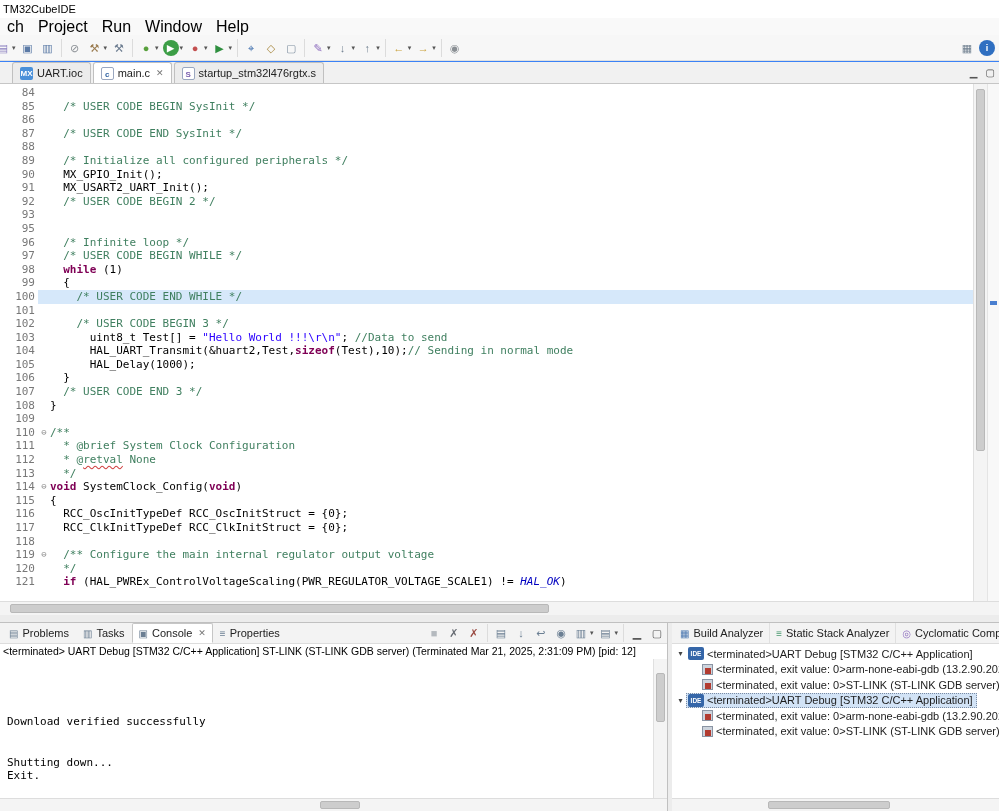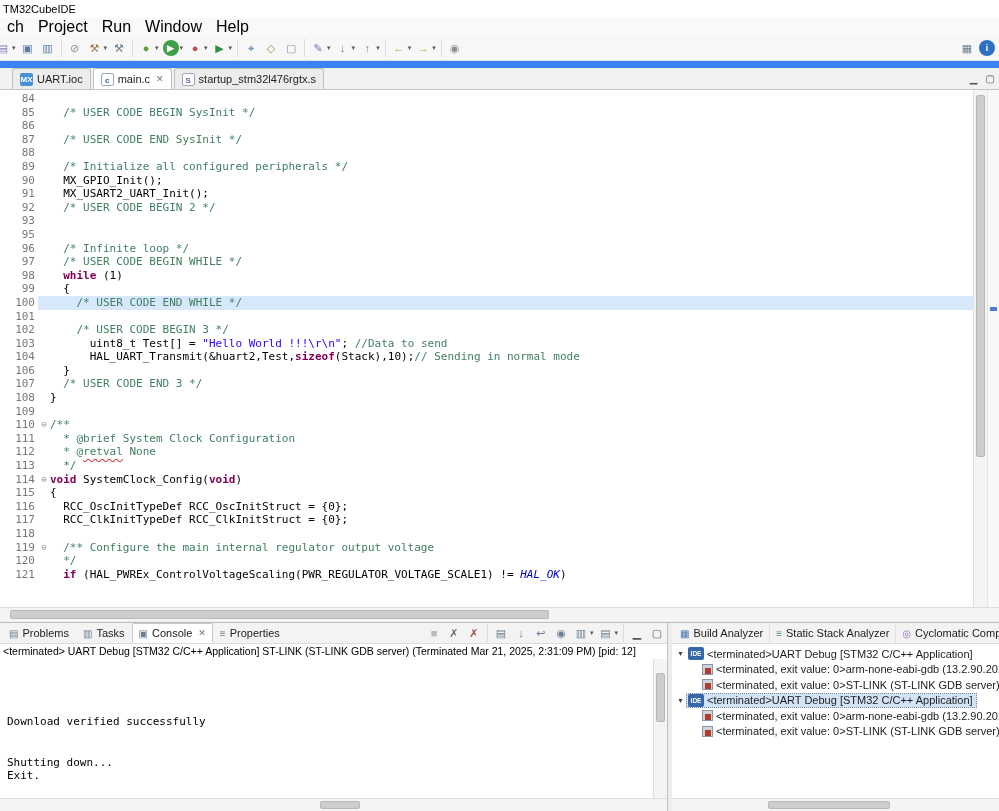--- a/index.html
+++ b/index.html
@@ -19,21 +19,21 @@
   .toolbar { height:26px; background:#f7f7f7; border-bottom:1px solid #e0e0e0; display:flex; align-items:center; padding:0 2px; flex:none; overflow:hidden; }
   .tb-item { display:flex; align-items:center; height:22px; padding:0 1px; margin:0 1px; border-radius:3px; }
   .tb-icon { width:16px; height:16px; font-size:11px; line-height:16px; text-align:center; display:inline-block; }
   .tb-icon.round { border-radius:50%; font-size:9px; font-weight:bold; }
   .tb-icon.half { margin-left:-9px; }
   .tb-dd { font-size:7px; color:#555; margin-left:1px; }
   .tb-sep { width:1px; height:18px; background:#dcdcdc; margin:0 3px; flex:none; }
   .tb-spacer { flex:1; }
 
   
-  .editor-area { height:553px; flex:none; display:flex; flex-direction:column; border-top:7px solid #3b82f6; }
+  .editor-area { height:553px; flex:none; display:flex; flex-direction:column; border-top:1px solid #3b82f6; }
   .tabbar { height:22px; background:#f1f1f1; border-bottom:1px solid #c6c6c6; display:flex; align-items:flex-end; padding-left:12px; flex:none; }
   .etab { height:21px; display:flex; align-items:center; gap:4px; padding:0 7px; font-size:11px;
           border:1px solid #c0c0c0; border-bottom:none; border-radius:3px 3px 0 0; background:#ececec; margin-right:2px; color:#222; }
   .etab.active { background:#fff; }
   .ftab-icon { width:13px; height:13px; font-size:8px; font-weight:bold; line-height:13px; text-align:center; border-radius:2px; display:inline-block; }
   .tab-close { font-size:9px; color:#777; margin-left:2px; }
   .tabbar-spacer { flex:1; }
   .view-btn { font-size:10px; color:#555; padding:0 4px; align-self:center; }
 
   .editor-body { height:517px; flex:none; display:flex; background:#fff; position:relative; }
@@ -223,21 +223,22 @@
           <div class="code-line"><span class="gutter">93</span><span class="fold"></span><span class="code-rest"></span></div>
           <div class="code-line"><span class="gutter">95</span><span class="fold"></span><span class="code-rest"></span></div>
           <div class="code-line"><span class="gutter">96</span><span class="fold"></span><span class="code-rest"><span class="seg-c">  /* Infinite loop */</span></span></div>
           <div class="code-line"><span class="gutter">97</span><span class="fold"></span><span class="code-rest"><span class="seg-c">  /* USER CODE BEGIN WHILE */</span></span></div>
           <div class="code-line"><span class="gutter">98</span><span class="fold"></span><span class="code-rest"><span class="seg-p">  </span><span class="seg-k">while</span><span class="seg-p"> (1)</span></span></div>
           <div class="code-line"><span class="gutter">99</span><span class="fold"></span><span class="code-rest"><span class="seg-p">  {</span></span></div>
           <div class="code-line current"><span class="gutter">100</span><span class="fold"></span><span class="code-rest"><span class="seg-c">    /* USER CODE END WHILE */</span></span></div>
           <div class="code-line"><span class="gutter">101</span><span class="fold"></span><span class="code-rest"></span></div>
           <div class="code-line"><span class="gutter">102</span><span class="fold"></span><span class="code-rest"><span class="seg-c">    /* USER CODE BEGIN 3 */</span></span></div>
           <div class="code-line"><span class="gutter">103</span><span class="fold"></span><span class="code-rest"><span class="seg-p">      uint8_t Test[] = </span><span class="seg-s">"Hello World !!!\r\n"</span><span class="seg-p">; </span><span class="seg-c">//Data to send</span></span></div>
-          <div class="code-line"><span class="gutter">104</span><span class="fold"></span><span class="code-rest"><span class="seg-p">      HAL_UART_Transmit(&amp;huart2,Test,</span><span class="seg-k">sizeof</span><span class="seg-p">(Stack),10);</span><span class="seg-c">// Sending in normal mode</span></span></div>
+          <div class="code-line"><span class="gutter">104</span><span class="fold"></span><span class="code-rest"><span class="seg-p">      HAL_UART_Transmit(&amp;huart2,Test,</span><span class="seg-k">sizeof</span><span class="seg-p">(Test),10);</span><span class="seg-c">// Sending in normal mode</span></span></div>
+          <div class="code-line"><span class="gutter">105</span><span class="fold"></span><span class="code-rest"><span class="seg-p">      HAL_Delay(1000);</span></span></div>
           <div class="code-line"><span class="gutter">106</span><span class="fold"></span><span class="code-rest"><span class="seg-p">  }</span></span></div>
           <div class="code-line"><span class="gutter">107</span><span class="fold"></span><span class="code-rest"><span class="seg-c">  /* USER CODE END 3 */</span></span></div>
           <div class="code-line"><span class="gutter">108</span><span class="fold"></span><span class="code-rest"><span class="seg-p">}</span></span></div>
           <div class="code-line"><span class="gutter">109</span><span class="fold"></span><span class="code-rest"></span></div>
           <div class="code-line"><span class="gutter">110</span><span class="fold">⊖</span><span class="code-rest"><span class="seg-c">/**</span></span></div>
           <div class="code-line"><span class="gutter">111</span><span class="fold"></span><span class="code-rest"><span class="seg-c">  * @brief System Clock Configuration</span></span></div>
           <div class="code-line"><span class="gutter">112</span><span class="fold"></span><span class="code-rest"><span class="seg-c">  * @</span><span class="seg-cw">retval</span><span class="seg-c"> None</span></span></div>
           <div class="code-line"><span class="gutter">113</span><span class="fold"></span><span class="code-rest"><span class="seg-c">  */</span></span></div>
           <div class="code-line"><span class="gutter">114</span><span class="fold">⊖</span><span class="code-rest"><span class="seg-k">void</span><span class="seg-p"> SystemClock_Config(</span><span class="seg-k">void</span><span class="seg-p">)</span></span></div>
           <div class="code-line"><span class="gutter">115</span><span class="fold"></span><span class="code-rest"><span class="seg-p">{</span></span></div>

